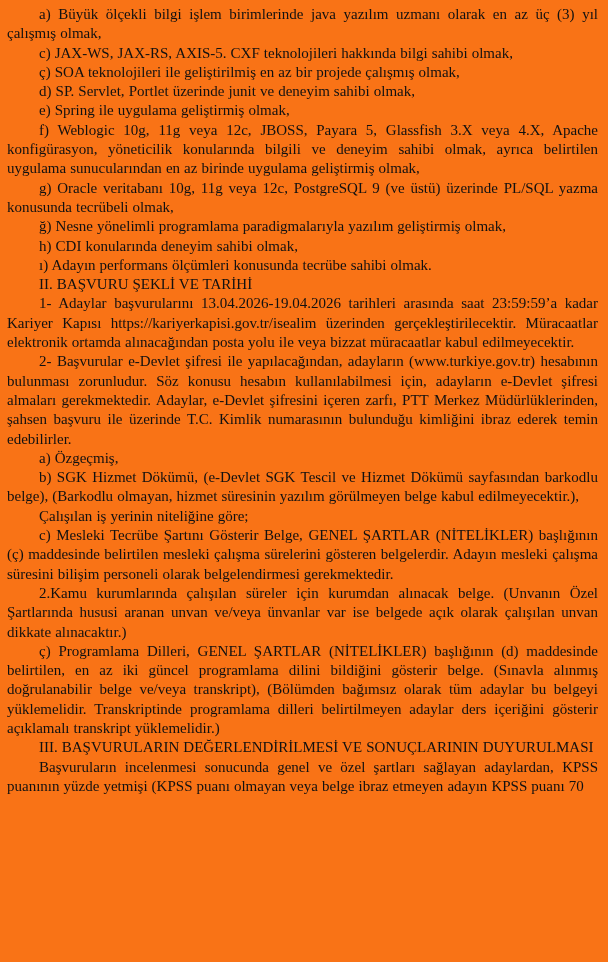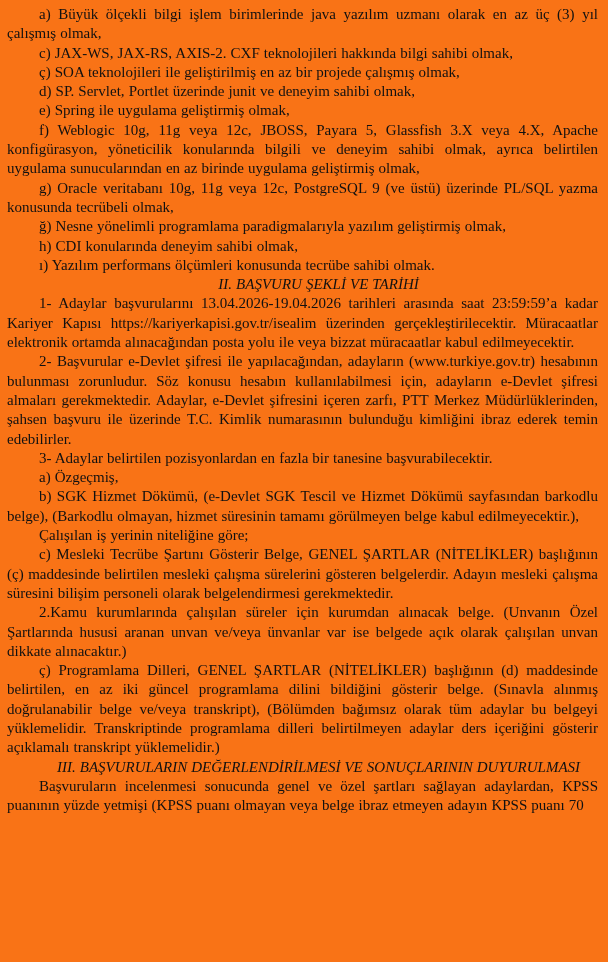--- a/index.html
+++ b/index.html
@@ -23,45 +23,43 @@
     color: #111111;
   }
   .doc-content p {
     margin: 0;
     padding: 0;
     text-align: justify;
     text-indent: 32px;
     word-spacing: 0.02em;
   }
   .doc-content p.heading {
-    text-align: center;
-    font-style: italic;
+    text-align: left;
   }
 </style>
 </head>
 <body>
 
 <div class="page">
   <div class="doc-content">
     <p>a) Büyük ölçekli bilgi işlem birimlerinde java yazılım uzmanı olarak en az üç (3) yıl çalışmış olmak,</p>
-    <p>c) JAX-WS, JAX-RS, AXIS-2. CXF teknolojileri hakkında bilgi sahibi olmak,</p>
+    <p>c) JAX-WS, JAX-RS, AXIS-5. CXF teknolojileri hakkında bilgi sahibi olmak,</p>
     <p>ç) SOA teknolojileri ile geliştirilmiş en az bir projede çalışmış olmak,</p>
     <p>d) SP. Servlet, Portlet üzerinde junit ve deneyim sahibi olmak,</p>
     <p>e) Spring ile uygulama geliştirmiş olmak,</p>
     <p>f) Weblogic 10g, 11g veya 12c, JBOSS, Payara 5, Glassfish 3.X veya 4.X, Apache konfigürasyon, yöneticilik konularında bilgili ve deneyim sahibi olmak, ayrıca belirtilen uygulama sunucularından en az birinde uygulama geliştirmiş olmak,</p>
     <p>g) Oracle veritabanı 10g, 11g veya 12c, PostgreSQL 9 (ve üstü) üzerinde PL/SQL yazma konusunda tecrübeli olmak,</p>
     <p>ğ) Nesne yönelimli programlama paradigmalarıyla yazılım geliştirmiş olmak,</p>
     <p>h) CDI konularında deneyim sahibi olmak,</p>
-    <p>ı) Yazılım performans ölçümleri konusunda tecrübe sahibi olmak.</p>
+    <p>ı) Adayın performans ölçümleri konusunda tecrübe sahibi olmak.</p>
     <p class="heading">II.  BAŞVURU ŞEKLİ VE TARİHİ</p>
     <p>1- Adaylar başvurularını 13.04.2026-19.04.2026 tarihleri arasında saat 23:59:59’a kadar Kariyer Kapısı https://kariyerkapisi.gov.tr/isealim üzerinden gerçekleştirilecektir. Müracaatlar elektronik ortamda alınacağından posta yolu ile veya bizzat müracaatlar kabul edilmeyecektir.</p>
     <p>2- Başvurular e-Devlet şifresi ile yapılacağından, adayların (www.turkiye.gov.tr) hesabının bulunması zorunludur. Söz konusu hesabın kullanılabilmesi için, adayların e-Devlet şifresi almaları gerekmektedir. Adaylar, e-Devlet şifresini içeren zarfı, PTT Merkez Müdürlüklerinden, şahsen başvuru ile üzerinde T.C. Kimlik numarasının bulunduğu kimliğini ibraz ederek temin edebilirler.</p>
-    <p>3- Adaylar belirtilen pozisyonlardan en fazla bir tanesine başvurabilecektir.</p>
     <p>a) Özgeçmiş,</p>
-    <p>b) SGK Hizmet Dökümü, (e-Devlet SGK Tescil ve Hizmet Dökümü sayfasından barkodlu belge), (Barkodlu olmayan, hizmet süresinin tamamı görülmeyen belge kabul edilmeyecektir.),</p>
+    <p>b) SGK Hizmet Dökümü, (e-Devlet SGK Tescil ve Hizmet Dökümü sayfasından barkodlu belge), (Barkodlu olmayan, hizmet süresinin yazılım görülmeyen belge kabul edilmeyecektir.),</p>
     <p>Çalışılan iş yerinin niteliğine göre;</p>
     <p>c) Mesleki Tecrübe Şartını Gösterir Belge, GENEL ŞARTLAR (NİTELİKLER) başlığının (ç) maddesinde belirtilen mesleki çalışma sürelerini gösteren belgelerdir. Adayın mesleki çalışma süresini bilişim personeli olarak belgelendirmesi gerekmektedir.</p>
     <p>2.Kamu kurumlarında çalışılan süreler için kurumdan alınacak belge. (Unvanın Özel Şartlarında hususi aranan unvan ve/veya ünvanlar var ise belgede açık olarak çalışılan unvan dikkate alınacaktır.)</p>
     <p>ç) Programlama Dilleri, GENEL ŞARTLAR (NİTELİKLER) başlığının (d) maddesinde belirtilen, en az iki güncel programlama dilini bildiğini gösterir belge. (Sınavla alınmış doğrulanabilir belge ve/veya transkript), (Bölümden bağımsız olarak tüm adaylar bu belgeyi yüklemelidir. Transkriptinde programlama dilleri belirtilmeyen adaylar ders içeriğini gösterir açıklamalı transkript yüklemelidir.)</p>
     <p class="heading">III. BAŞVURULARIN DEĞERLENDİRİLMESİ VE SONUÇLARININ DUYURULMASI</p>
     <p>Başvuruların incelenmesi sonucunda genel ve özel şartları sağlayan adaylardan, KPSS puanının yüzde yetmişi (KPSS puanı olmayan veya belge ibraz etmeyen adayın KPSS puanı 70</p>
   </div>
 </div>
 
 </body></html>

